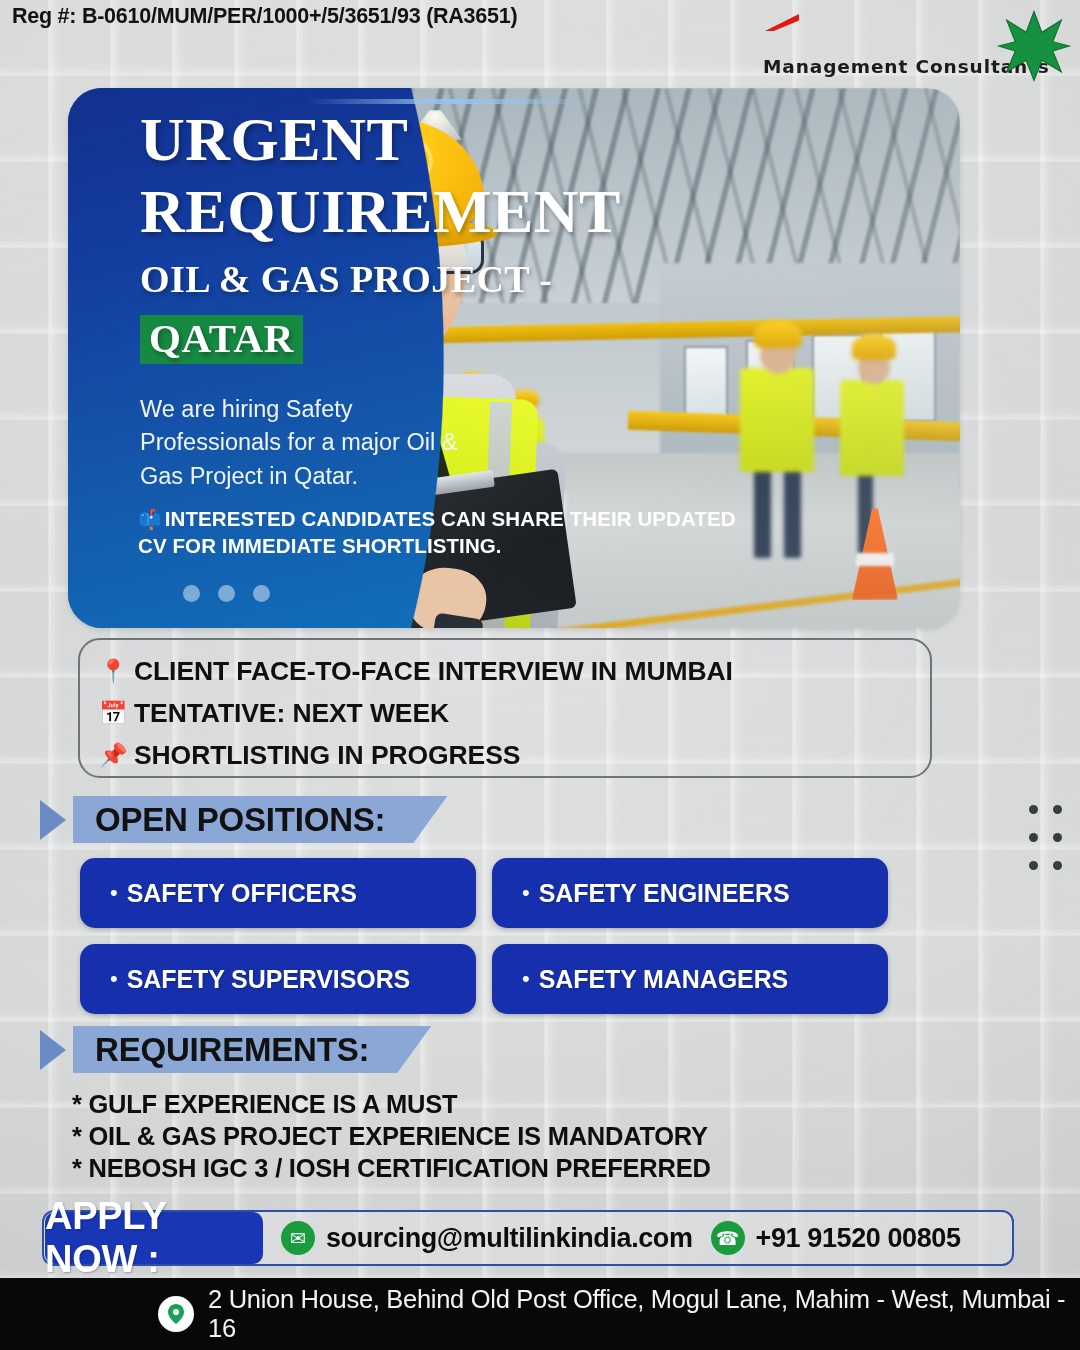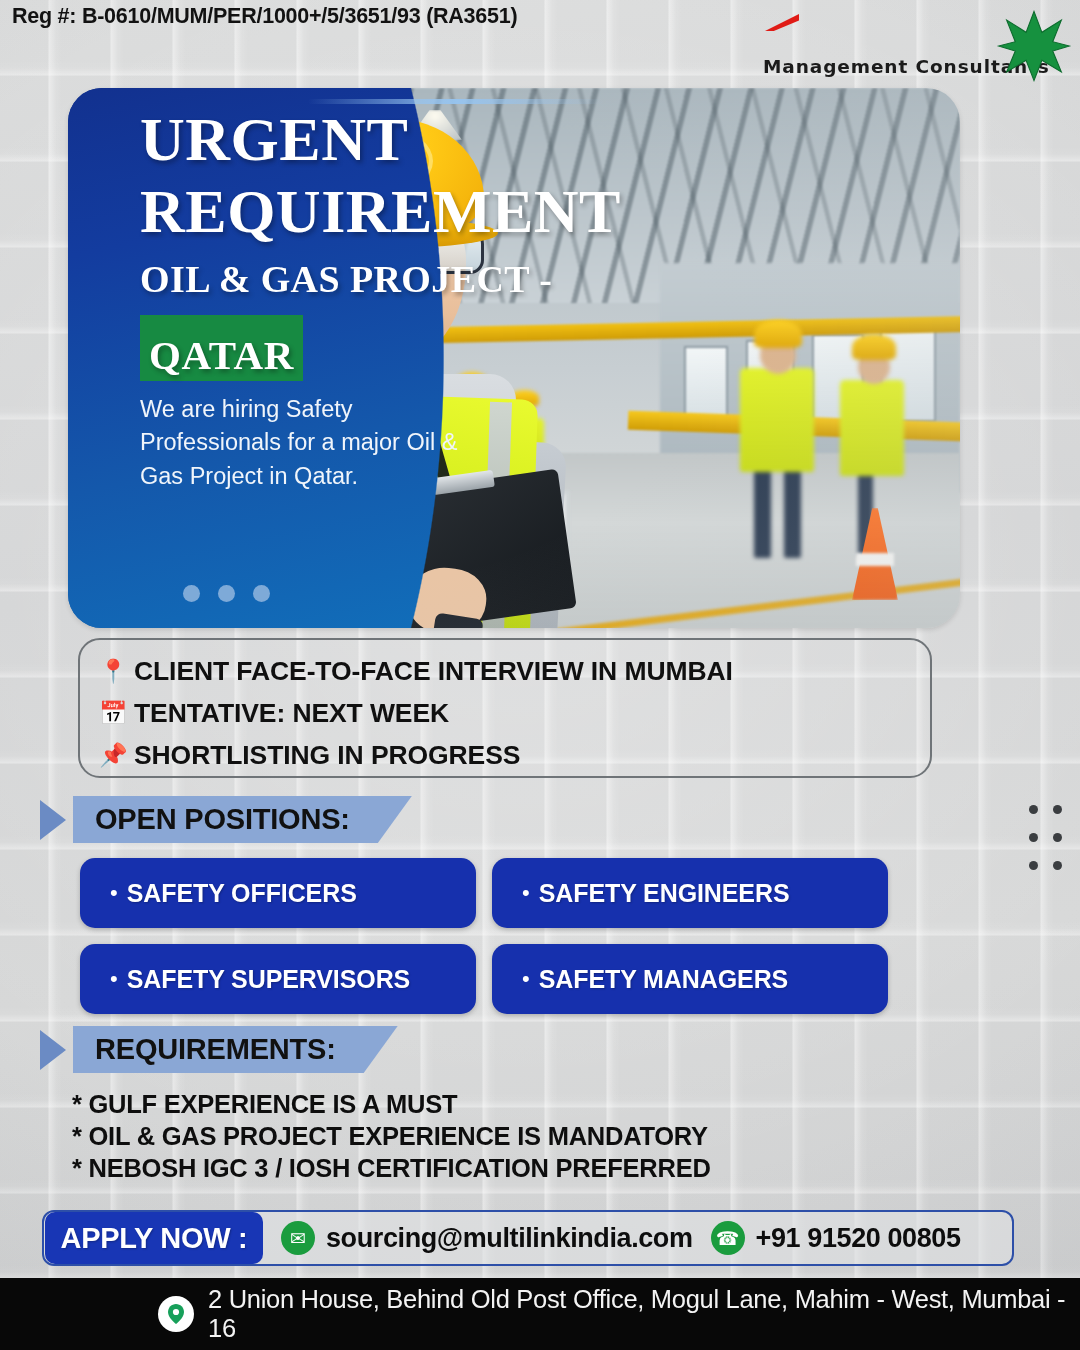--- a/index.html
+++ b/index.html
@@ -301,21 +301,21 @@
     font-weight: bold; color: #fff;
     text-shadow: 2px 3px 5px rgba(0,0,0,0.33);
     line-height: 1.0;
   }
   #hl1 { position: absolute; left: 72px; top: 20px; font-size: 62px; letter-spacing: 0.5px; }
   #hl2 { position: absolute; left: 72px; top: 92px; font-size: 62px; letter-spacing: 0.5px; }
   #hl3 { position: absolute; left: 72px; top: 172px; font-size: 38px; letter-spacing: 0.4px; }
   #hl4-wrap { position: absolute; left: 72px; top: 227px; }
   #hl4 {
     display: inline-block;
-    background: #178a42; padding: 20px 9px 5px 9px;
+    background: #178a42; padding: 3px 9px 5px 9px;
     font-size: 41px; letter-spacing: 0.6px;
   }
 
   #hero-body {
     position: absolute; left: 72px; top: 305px; width: 340px;
     font-size: 23.5px; color: #f0f5fb; line-height: 1.42;
     font-family: "Liberation Sans", sans-serif;
   }
   #hero-cta {
     position: absolute; left: 70px; top: 418px; width: 620px;
@@ -350,21 +350,21 @@
     border-bottom: 20px solid transparent;
     border-left: 26px solid #6b8bc4;
     margin-right: 7px;
   }
   .sec-band {
     background: #8aa7d5; height: 47px;
     display: flex; align-items: center;
     padding: 0 62px 0 22px;
     clip-path: polygon(0 0, 100% 0, calc(100% - 34px) 100%, 0 100%);
   }
-  .sec-label { font-size: 29px; font-weight: bold; color: #111; letter-spacing: -0.2px; }
+  .sec-label { font-size: 33px; font-weight: bold; color: #111; letter-spacing: -0.2px; }
 
   
   #dot-grid {
     position: absolute; left: 1029px; top: 805px;
     display: grid; grid-template-columns: repeat(2, 24px);
     grid-auto-rows: 28px; z-index: 6;
   }
   .grid-dot { width: 9px; height: 9px; border-radius: 50%; background: #3a3d40; }
 
   
@@ -399,21 +399,21 @@
     border: 2px solid #2d4fa8; border-radius: 12px;
     background: rgba(226,228,229,0.55);
     display: flex; align-items: center; z-index: 6;
   }
   #apply-pill {
     width: 218px; height: 52px; margin-left: 1px;
     background: #1836b5; border-radius: 10px;
     display: flex; align-items: center; justify-content: center;
   }
   #apply-pill-label {
-    color: #fff; font-size: 29px; font-weight: bold; letter-spacing: -0.3px;
+    color: #fff; font-size: 38px; font-weight: bold; letter-spacing: -0.3px;
     text-shadow: 1px 1px 2px rgba(0,0,0,0.25);
   }
   .contact-ico {
     width: 34px; height: 34px; border-radius: 50%; background: #1a9c3e;
     display: flex; align-items: center; justify-content: center;
     color: #fff; font-size: 19px; margin: 0 11px 0 18px; flex: none;
   }
   .contact-txt { font-size: 27px; font-weight: bold; color: #0d0d0d; letter-spacing: -0.4px; }
 
   
@@ -541,20 +541,23 @@
   <div id="hero-topline"></div>
 
   <div id="hero-content">
     <div class="hl" id="hl1">URGENT</div>
     <div class="hl" id="hl2">REQUIREMENT</div>
     <div class="hl" id="hl3">OIL &amp; GAS PROJECT -</div>
     <div id="hl4-wrap">
       <span class="hl" id="hl4">QATAR</span>
     </div>
     <div id="hero-body">We are hiring Safety Professionals for a major Oil &amp; Gas Project in Qatar.</div>
+    <div id="hero-cta">
+      <span id="hero-cta-ico">📫</span><span>INTERESTED CANDIDATES CAN SHARE THEIR UPDATED CV FOR IMMEDIATE SHORTLISTING.</span>
+    </div>
     <div id="hero-dots">
       <span class="hero-dot"></span>
       <span class="hero-dot"></span>
       <span class="hero-dot"></span>
     </div>
   </div>
 </div>
 
 <div id="info-box">
   <div class="info-row">

